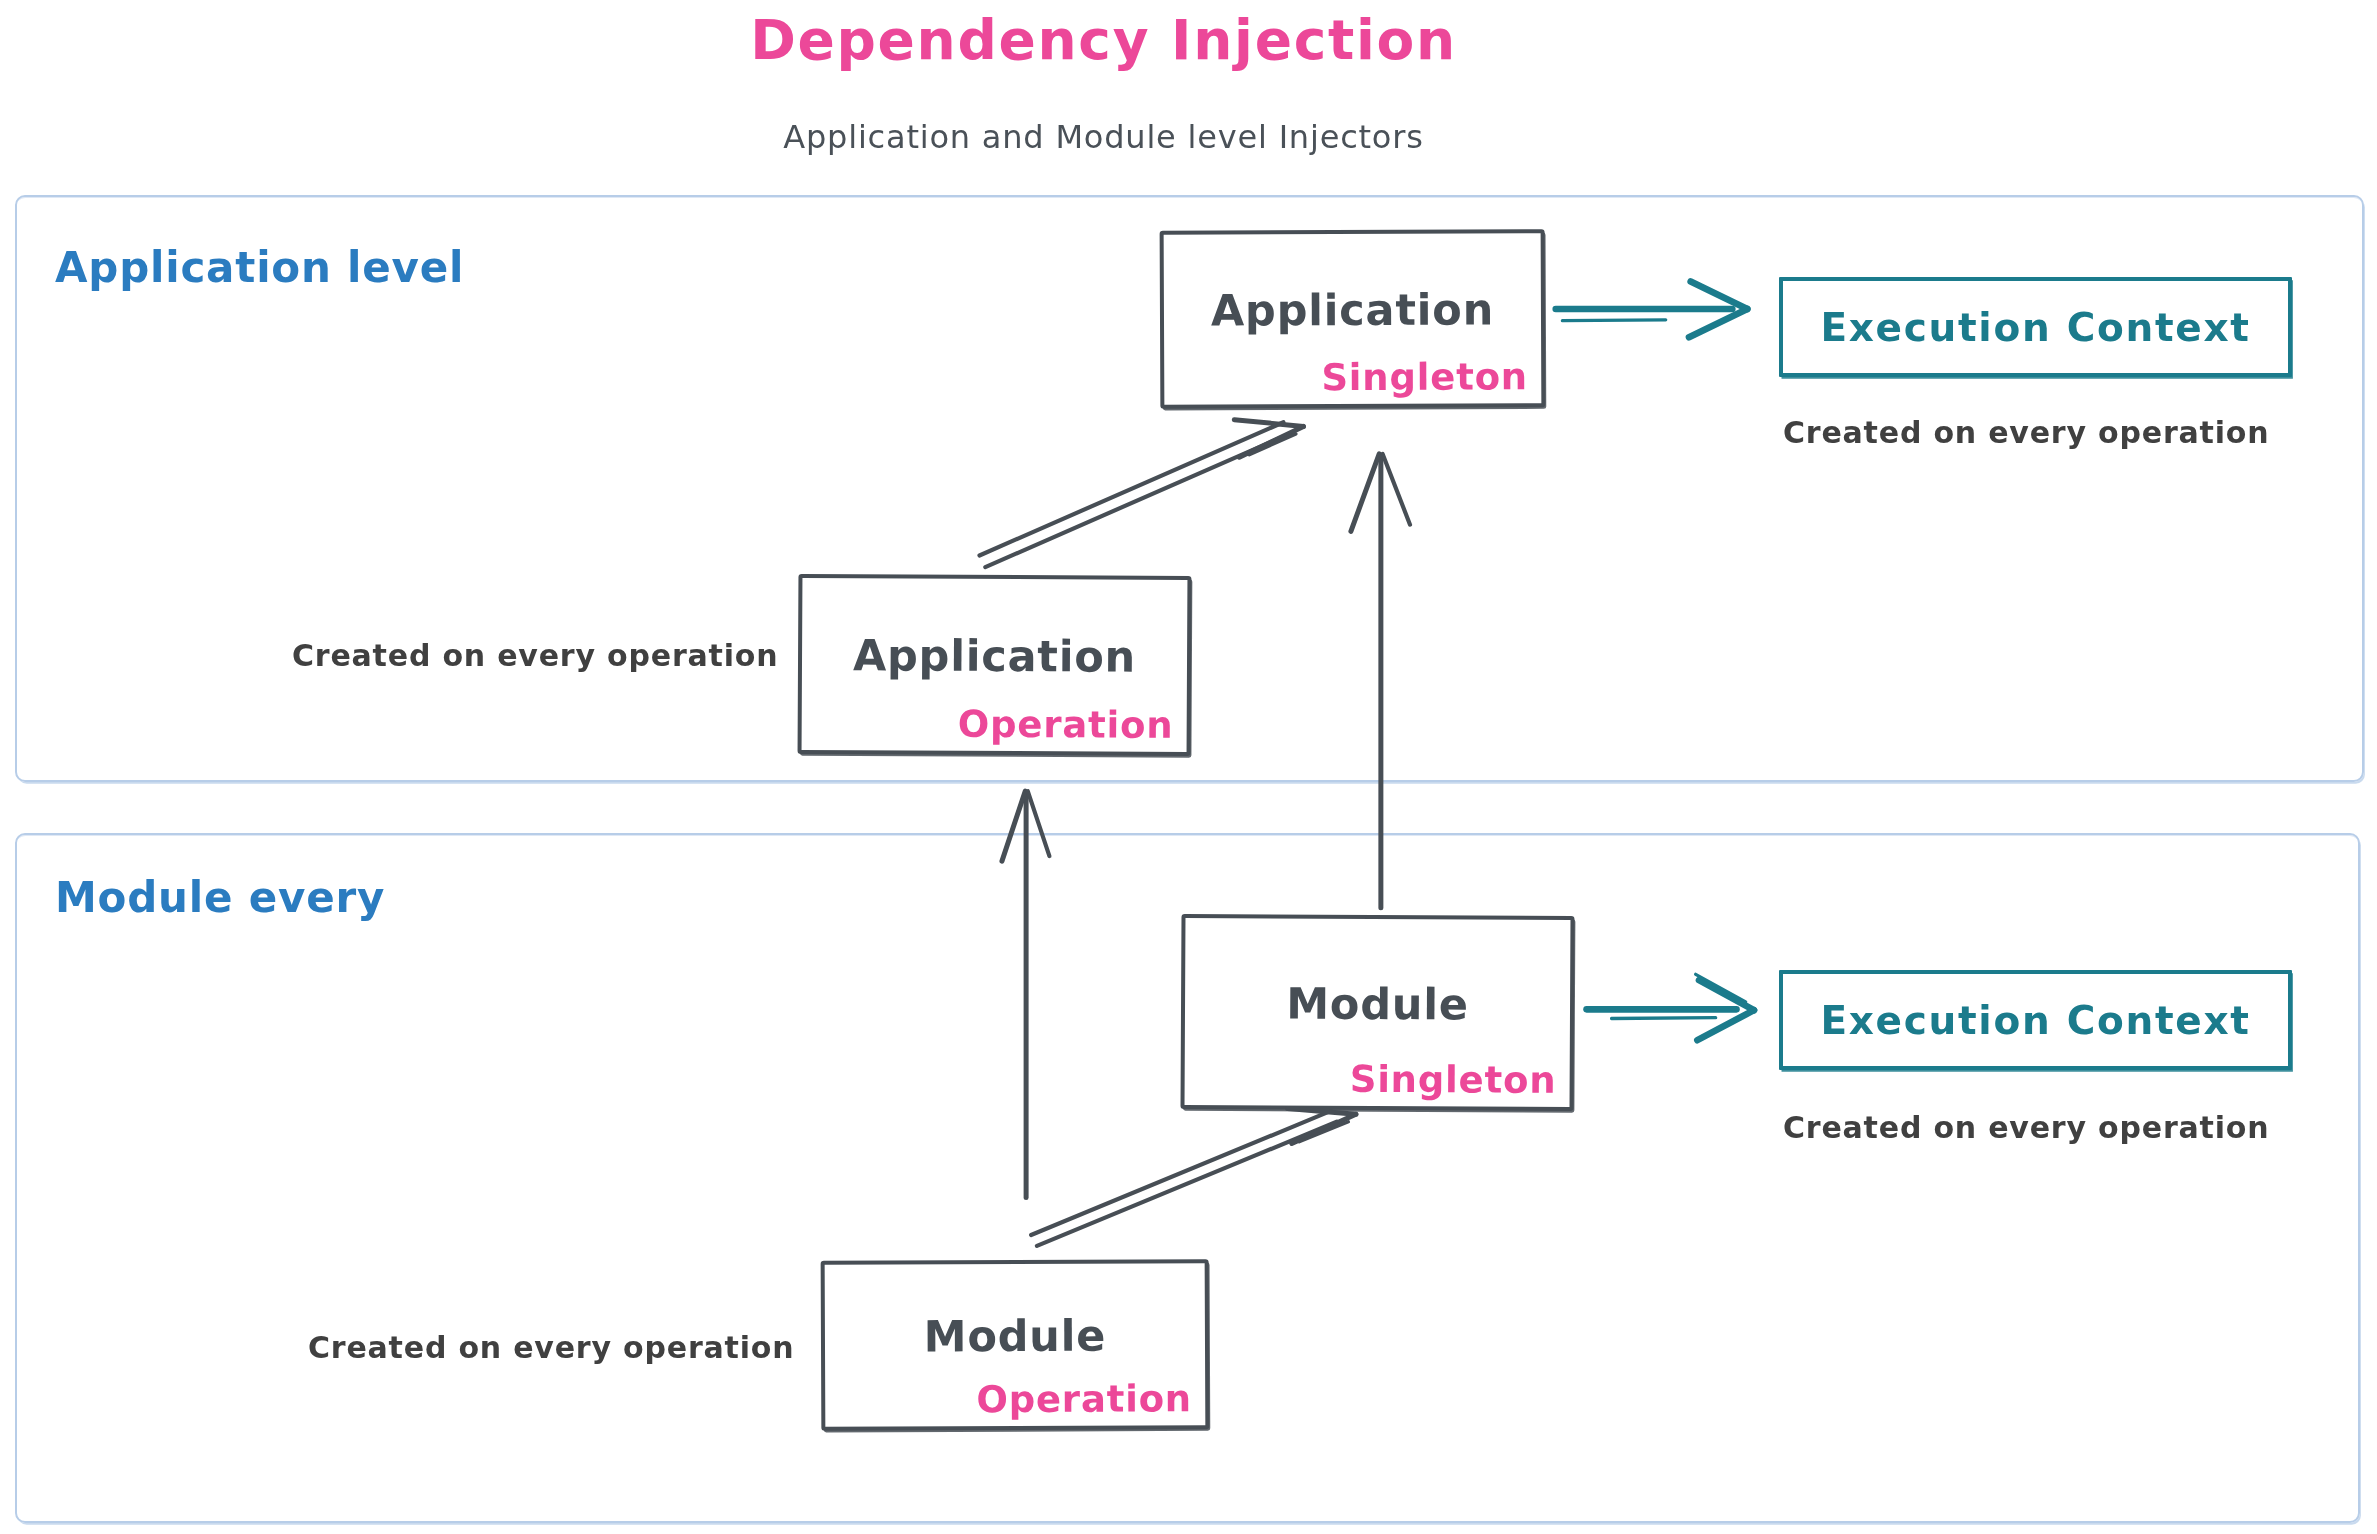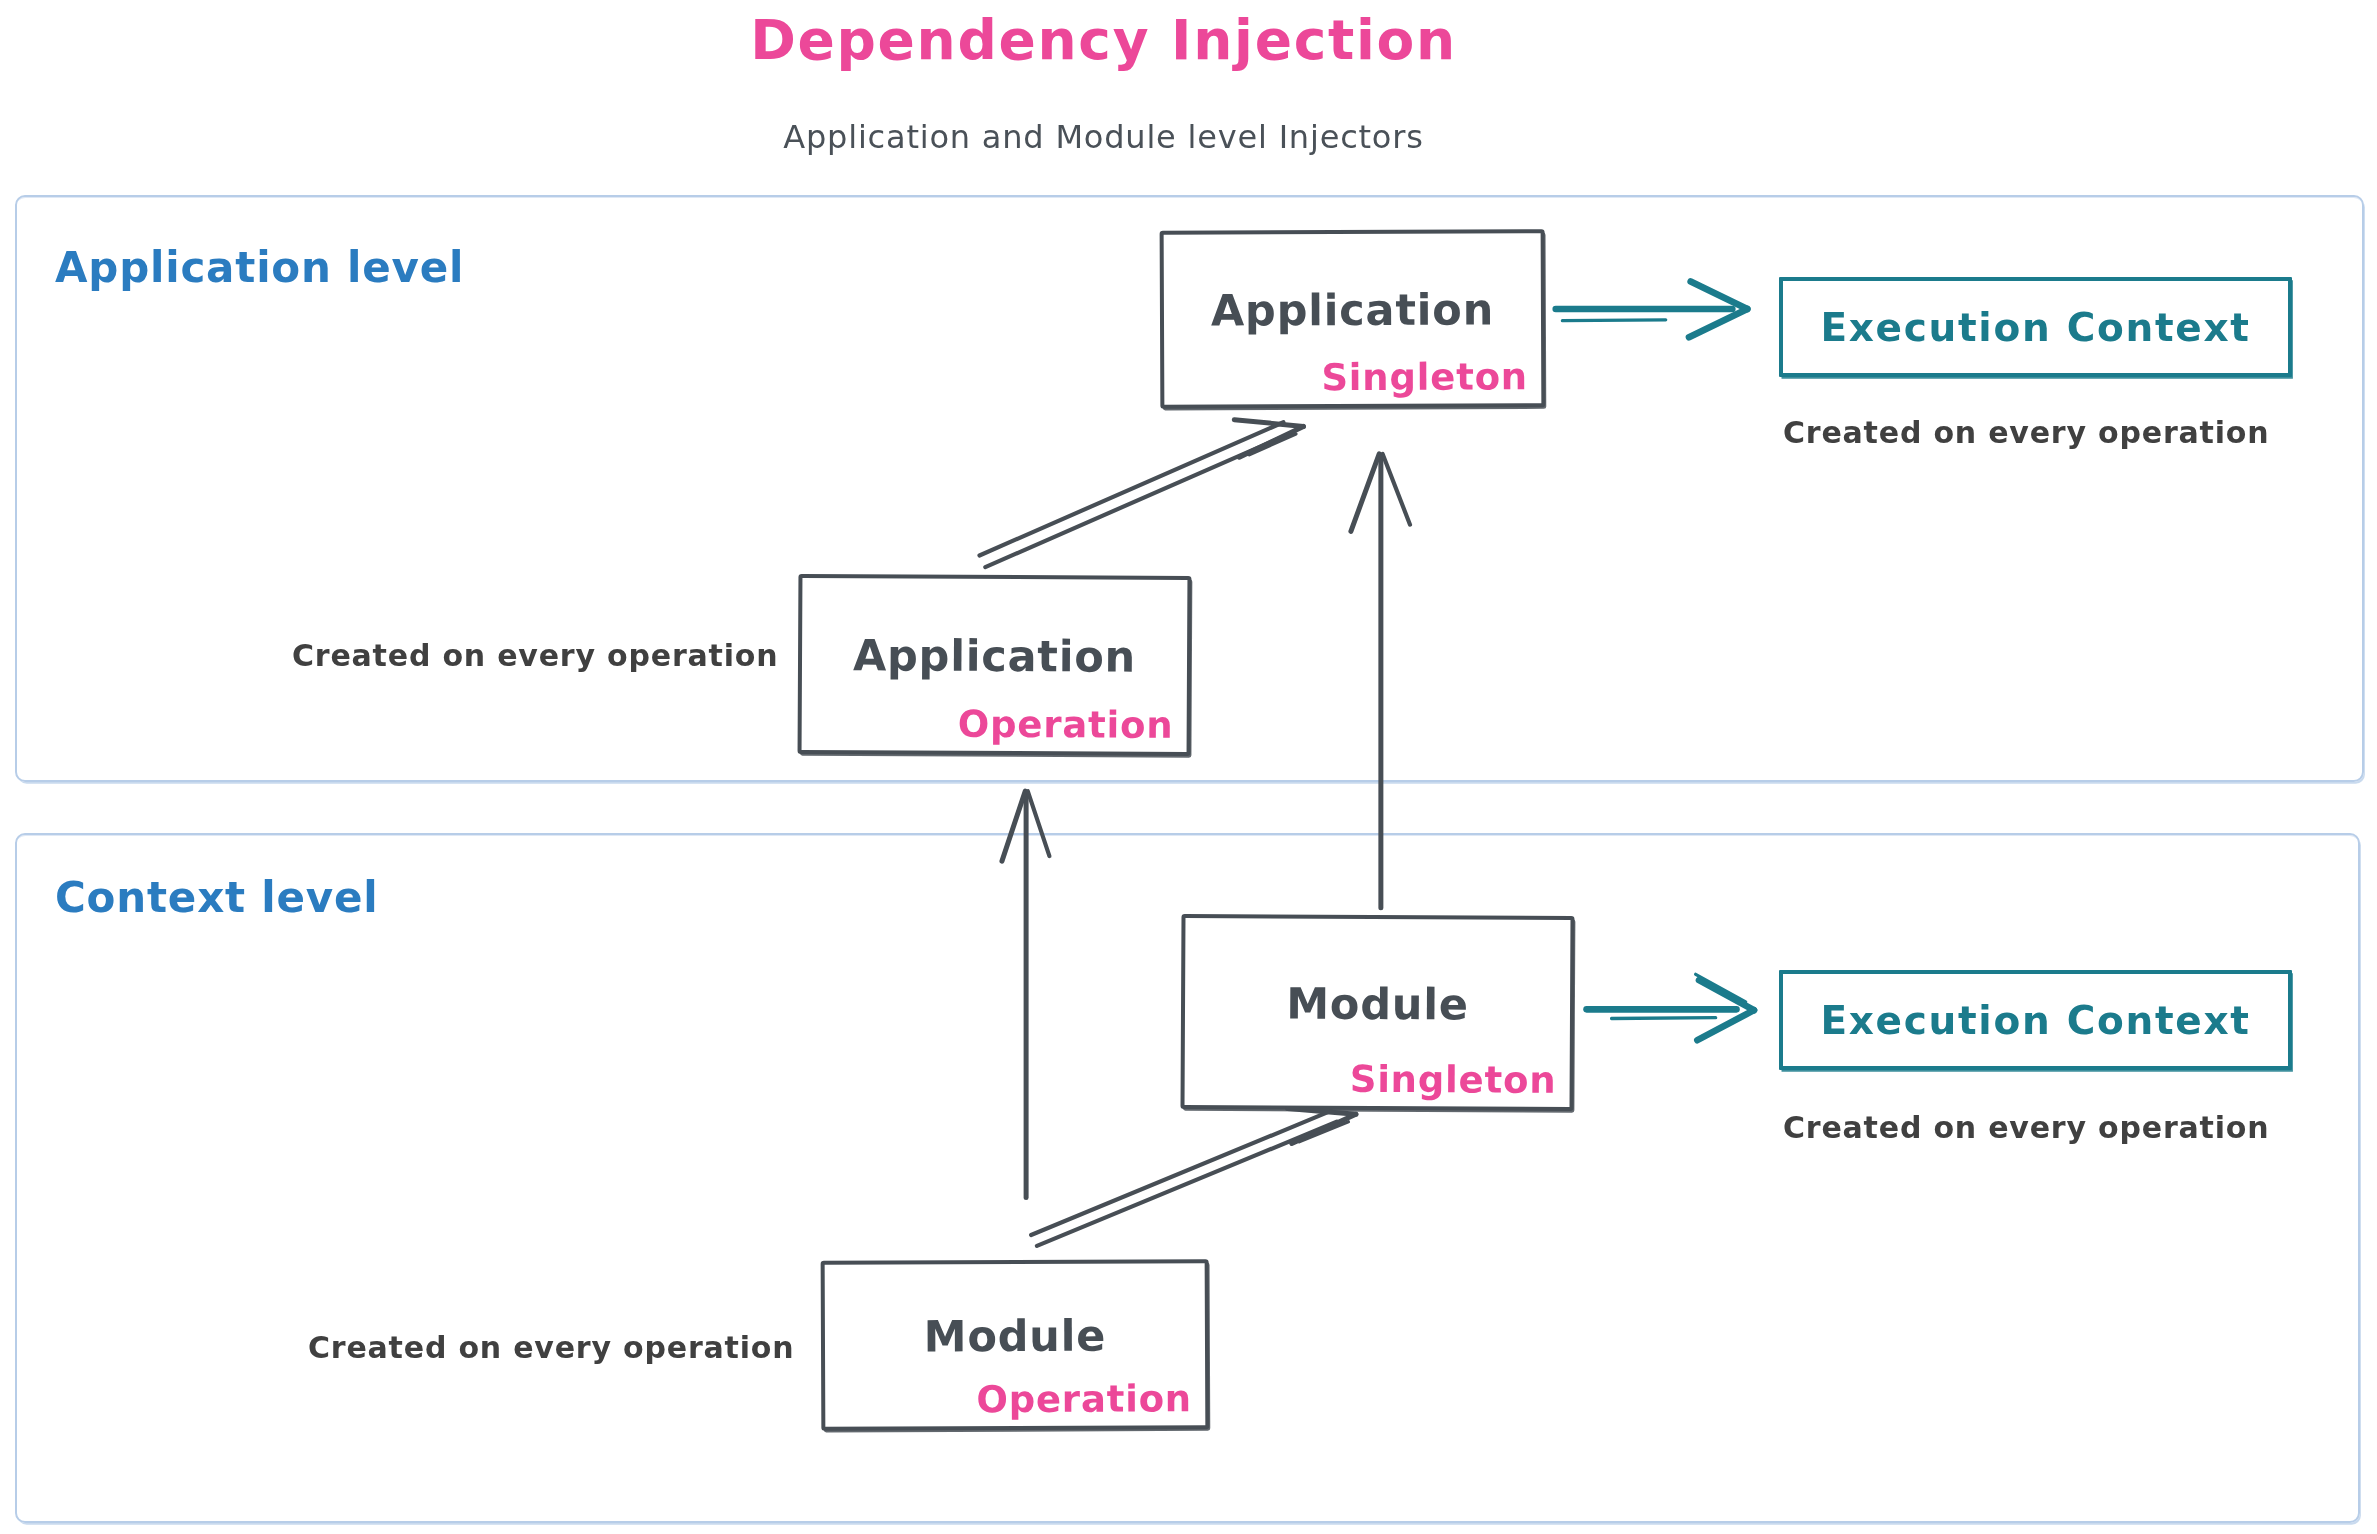--- a/index.html
+++ b/index.html
@@ -70,21 +70,21 @@
 </head>
 <body>
 
 <div class="abs title">Dependency Injection</div>
 <div class="abs subtitle">Application and Module level Injectors</div>
 
 <div class="abs level-frame frame-app"></div>
 <div class="abs level-label" style="left:55px;top:243px;">Application level</div>
 
 <div class="abs level-frame frame-mod"></div>
-<div class="abs level-label" style="left:55px;top:873px;">Context level</div>
+<div class="abs level-label" style="left:55px;top:873px;">Module every</div>
 
 <div class="abs node r1" style="left:1160px;top:230px;width:377px;height:170px;">
   <div class="node-title">Application</div>
   <div class="node-tag">Singleton</div>
 </div>
 
 <div class="abs node r2" style="left:798px;top:575px;width:385px;height:172px;">
   <div class="node-title">Application</div>
   <div class="node-tag">Operation</div>
 </div>

